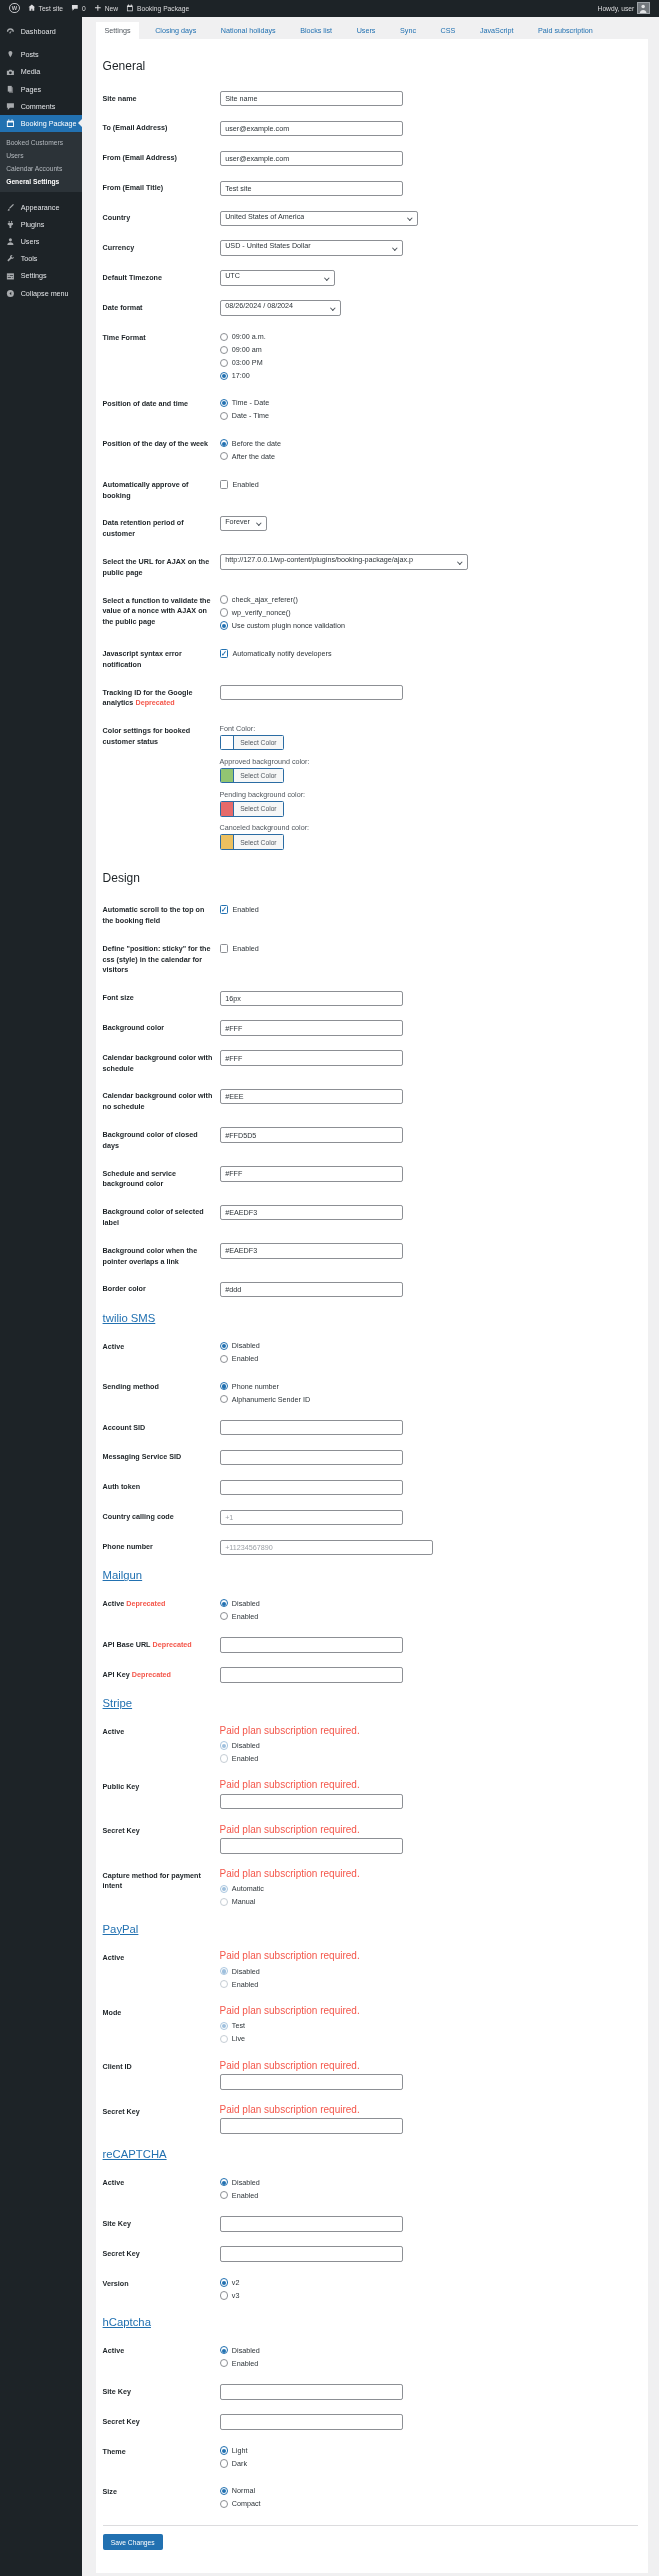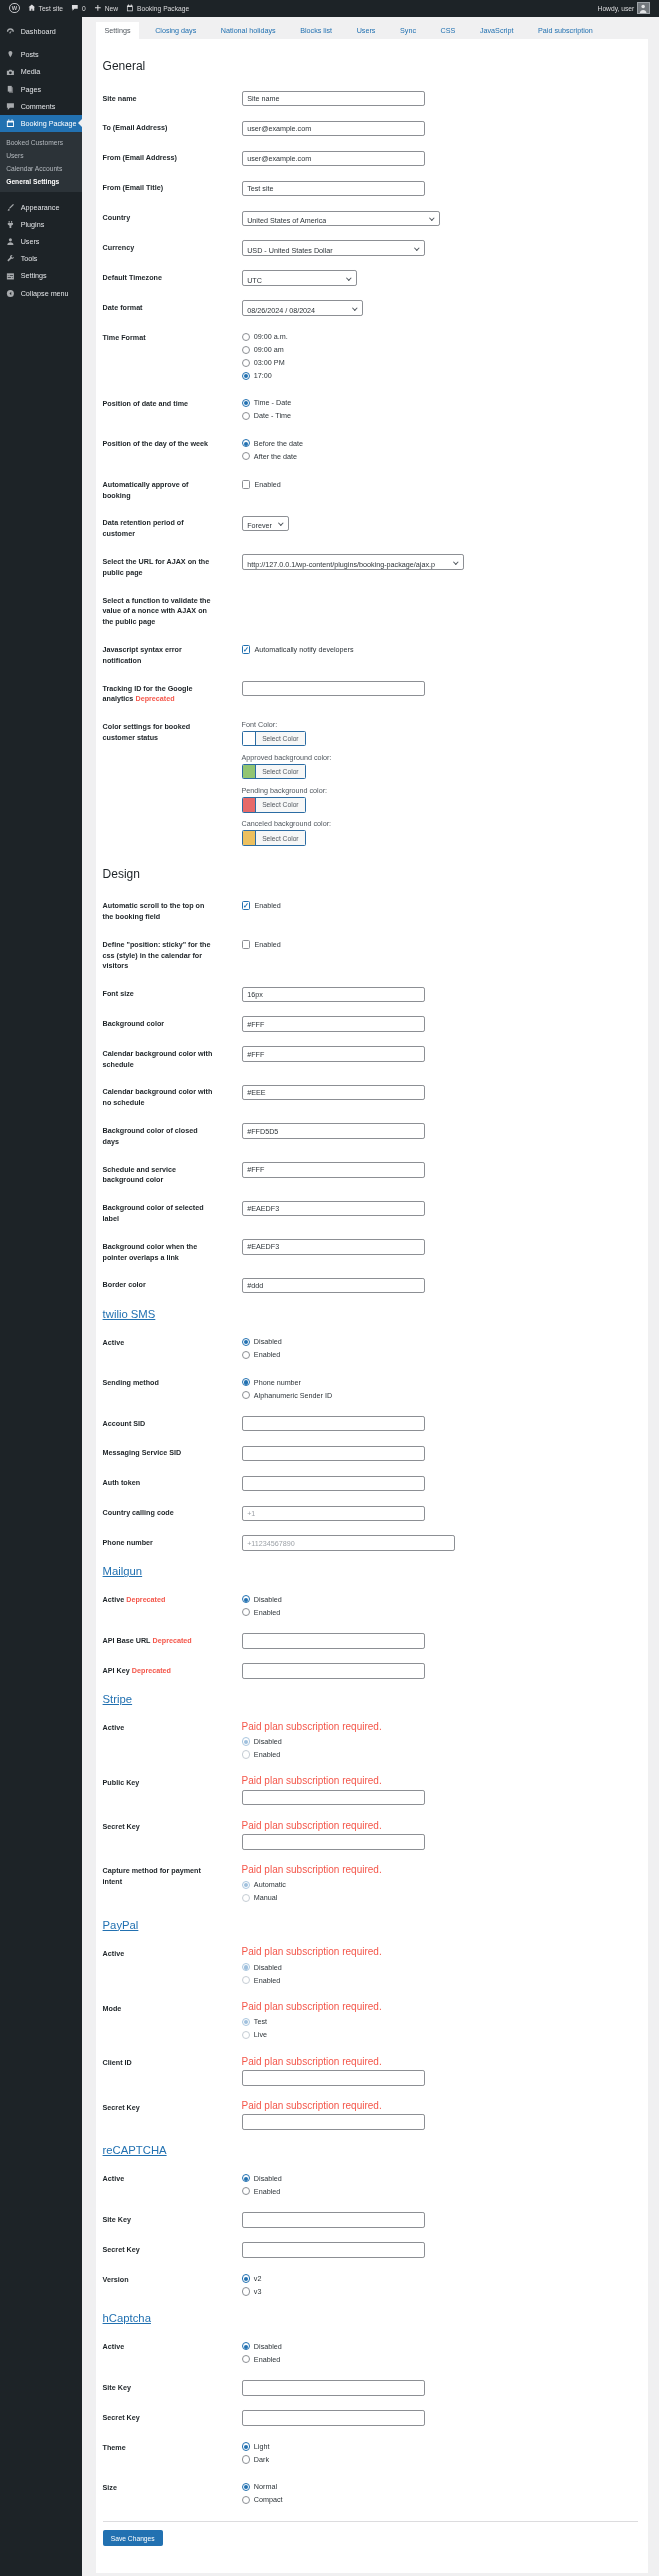--- a/index.html
+++ b/index.html
@@ -37,31 +37,31 @@
   .tabs { display:flex; margin:5.2px 0 0 14.4px; }
   .tab { padding:4.1px 8.2px; margin-right:8.2px; font-size:7.2px; color:#2271b1; cursor:pointer; white-space:nowrap; }
   .tab.active { background:#fff; color:#50575e; cursor:default; }
   .panel { margin:0 10.8px 0 14.4px; background:#fff; min-height:2534px; padding:20.6px 10.3px 12.4px 6.2px; }
 
   h1.section-title { font-size:12px; font-weight:400; color:#1d2327; margin:0 0 17.5px 0; }
   h1.section-title.mt { margin-top:11.3px; }
   .sub-title { margin:11.3px 0 15.5px 0; }
   .sub-title a { font-size:11.3px; color:#2271b1; text-decoration:underline; font-weight:400; }
 
-  .row { display:flex; margin-bottom:14.4px;gap:22px; }
+  .row { display:flex; margin-bottom:14.4px; }
   .row-label { width:117px; flex:none; font-size:7.2px; font-weight:700; color:#1d2327; line-height:10.8px; padding-top:2.6px; padding-right:7.2px; }
   .badge { color:#f4564a; font-weight:700; margin-left:2.1px; }
   .row-control { flex:1; min-width:0; }
   .note { color:#f4564a; font-size:10px; margin:1px 0 3.1px 0; line-height:10.3px; }
 
   input.ti { width:183px; height:15.5px; border:0.5px solid #8c8f94; border-radius:2.1px; padding:0 4.6px;
     font-size:7.2px; color:#2c3338; font-family:"Liberation Sans", sans-serif; background:#fff; }
   input.ti::placeholder { color:#9ca1a7; opacity:1; }
 
-  .fake-select { position:relative; display:inline-flex; align-items:flex-end; height:15.5px; max-width:100%;
+  .fake-select { position:relative; display:inline-flex; align-items:flex-start; height:15.5px; max-width:100%;
     border:0.5px solid #8c8f94; border-radius:2.1px; background:#fff; padding:0 14.4px 0 4.6px; font-size:7.2px;
     color:#2c3338; cursor:pointer; }
   .fake-select .val { overflow:hidden; white-space:nowrap; }
   .fake-select .chev { position:absolute; right:5.2px; top:4.6px; width:3.6px; height:3.6px;
     border-right:0.8px solid #50575e; border-bottom:0.8px solid #50575e; transform:rotate(45deg); }
 
   .radio-option { display:flex; align-items:center; height:13px; font-size:7.2px; color:#2c3338; cursor:pointer; }
   .radio { position:relative; width:8.2px; height:8.2px; flex:none; border:0.5px solid #8c8f94; border-radius:50%;
     background:#fff; margin-right:4.1px; }
   .radio.on { border-color:#2271b1; }
@@ -381,27 +381,43 @@
           </div>
           <div class="row">
             <div class="row-label"><span>Data retention period of customer</span></div>
             <div class="row-control"><div class="fake-select" style="width: 47px;">
                 <span class="val">Forever</span>
                 <span class="chev"></span>
               </div></div>
           </div>
           <div class="row">
             <div class="row-label"><span>Select the URL for AJAX on the public page</span></div>
-            <div class="row-control"><div class="fake-select" style="width: 222px;">
+            <div class="row-control"><div class="fake-select" style="width: 248px;">
                 <span class="val">http://127.0.0.1/wp-content/plugins/booking-package/ajax.p</span>
                 <span class="chev"></span>
               </div></div>
           </div>
           <div class="row">
             <div class="row-label"><span>Select a function to validate the value of a nonce with AJAX on the public page</span></div>
+            <div class="row-control">
+              <div class="radio-group">
+                <div class="radio-option">
+                  <span class="radio"></span>
+                  <span>check_ajax_referer()</span>
+                </div>
+                <div class="radio-option">
+                  <span class="radio"></span>
+                  <span>wp_verify_nonce()</span>
+                </div>
+                <div class="radio-option">
+                  <span class="radio on"></span>
+                  <span>Use custom plugin nonce validation</span>
+                </div>
+              </div>
+            </div>
           </div>
           <div class="row">
             <div class="row-label"><span>Javascript syntax error notification</span></div>
             <div class="row-control">
               <div class="checkbox-row">
                 <span class="checkbox on">✓</span>
                 <span>Automatically notify developers</span>
               </div>
             </div>
           </div>

